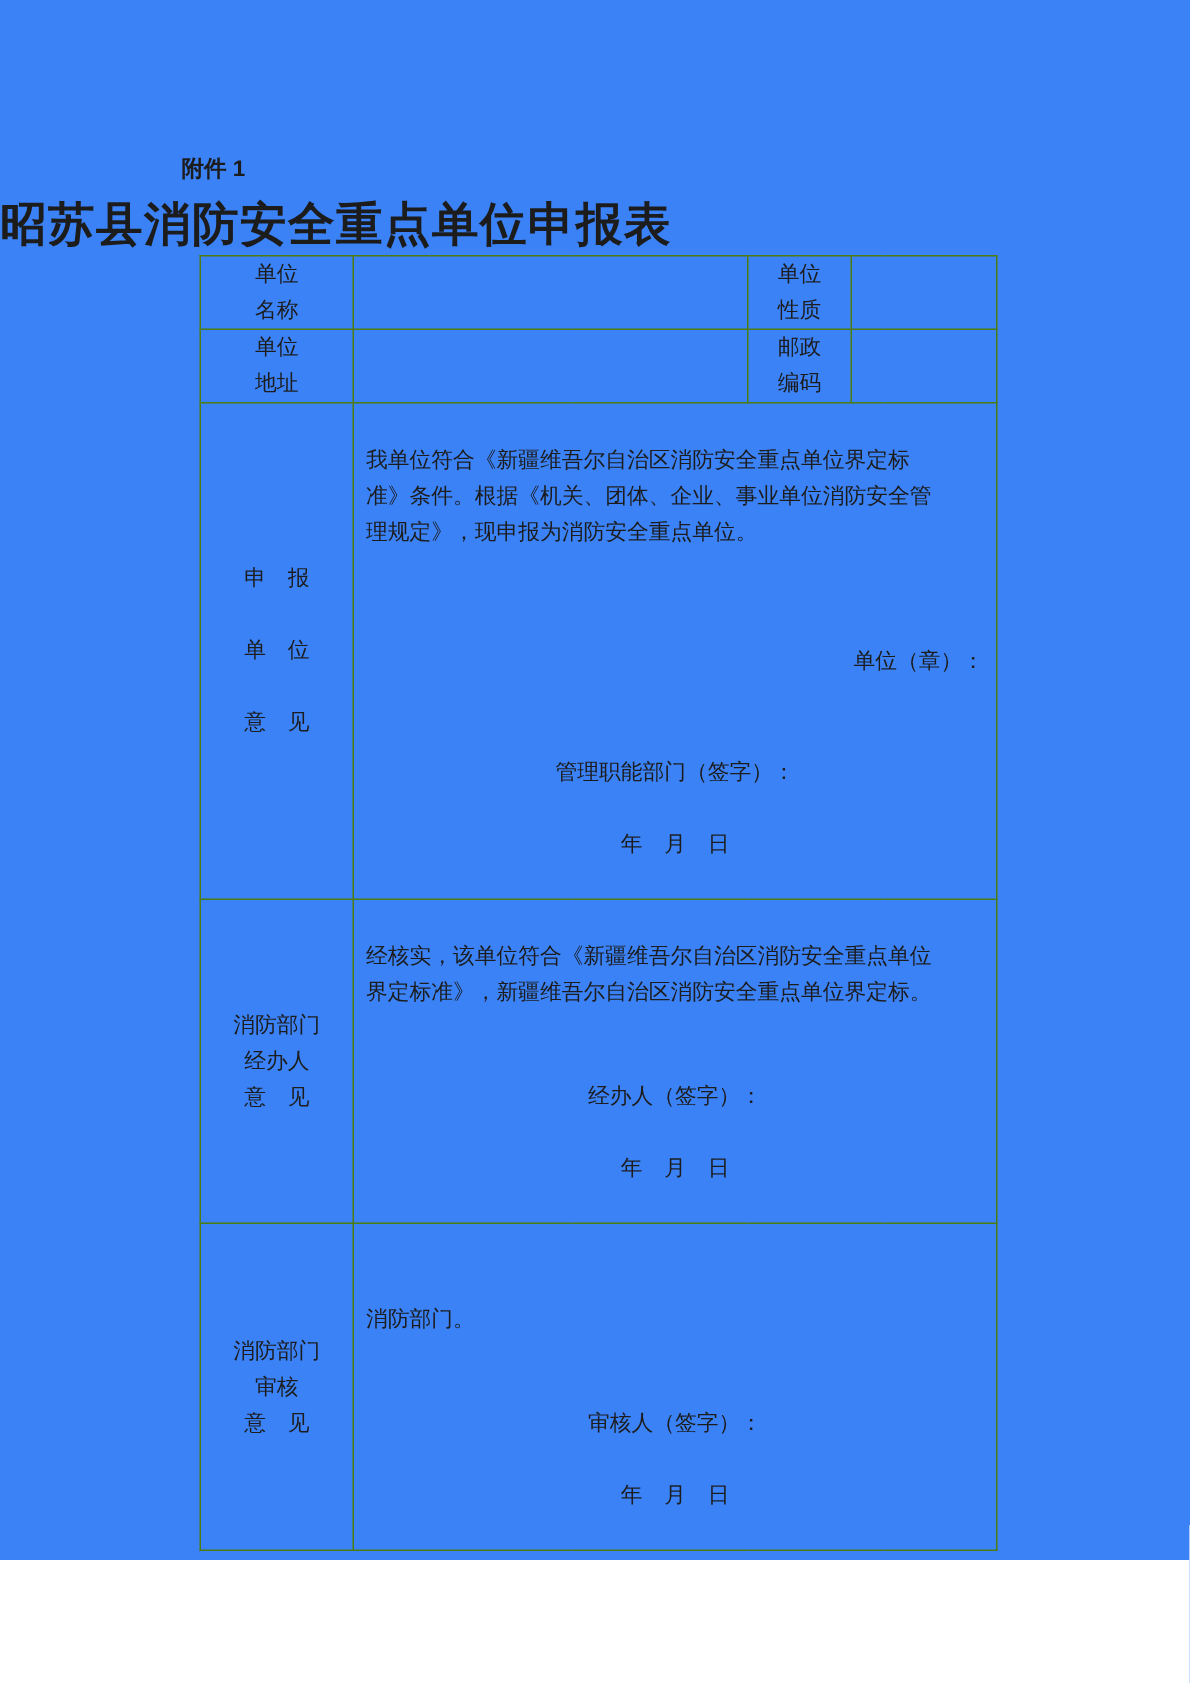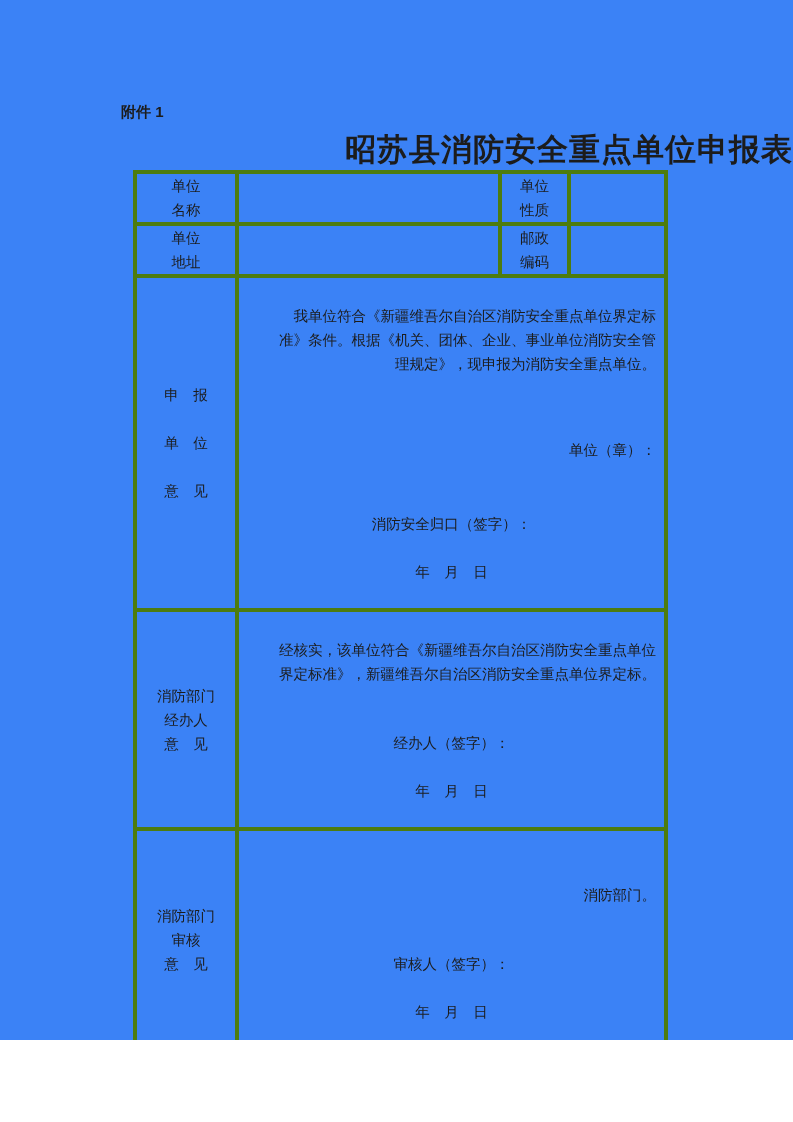--- a/index.html
+++ b/index.html
@@ -15,53 +15,53 @@
     background:#3b82f6;
     overflow:hidden;
   }
   .attachment {
     position:absolute; left:121px; top:103px;
     font-size:15px; font-weight:bold;
     font-family:"Liberation Sans","DejaVu Sans",sans-serif;
   }
   .title {
     position:absolute; left:0; right:0; top:129px;
-    text-align:right;
+    text-align:left;
     font-size:31px; font-weight:bold;
     letter-spacing:1px;
     white-space:nowrap;
   }
   table.form-table {
     position:absolute; left:133px; top:170px;
     width:531px;
     border-collapse:collapse;
     table-layout:fixed;
   }
   table.form-table td {
-    border:4px solid #4d7c0f;
+    border:1px solid #4d7c0f;
     font-size:14.5px;
     line-height:24px;
     vertical-align:middle;
     text-align:center;
     white-space:pre-line;
     overflow:hidden;
     margin-left:13px;
   }
   tr.r1  td { height:47px; }
   tr.r2  td { height:49px; }
   tr.r3  td { height:48px; }
   tr.r4  td { height:49px; }
   tr.r5  td { height:215px; }
   tr.r6  td { height:144px; }
   tr.r7  td { height:121px; }
   td.content-cell {
     vertical-align:top;
     padding:2px 8px 0 8px;
   }
-  .stmt { text-align:right; white-space:pre-line; }
+  .stmt { text-align:left; white-space:pre-line; }
   .seal-line  { margin-top:38px;text-align:right; }
   .sign-line  { margin-top:26px; }
   .sign-line2 { margin-top:21px; }
   .opinion-line { margin-top:26px; }
   .date-line  { margin-top:0; }
 </style>
 </head>
 <body>
 
 <div class="page">
@@ -107,21 +107,21 @@
       <td>申　报
 
 单　位
 
 意　见</td>
       <td colspan="7" class="content-cell">
         <div class="stmt">我单位符合《新疆维吾尔自治区消防安全重点单位界定标
 准》条件。根据《机关、团体、企业、事业单位消防安全管
 理规定》，现申报为消防安全重点单位。</div>
         <div class="seal-line">单位（章）：</div>
-        <div class="sign-line">消防安全归口（签字）：</div>
+        <div class="sign-line">管理职能部门（签字）：</div>
         <div class="date-line">年　月　日</div>
       </td>
     </tr>
 
     <tr class="r6">
       <td>消防部门
 经办人
 意　见</td>
       <td colspan="7" class="content-cell">
         <div class="stmt">经核实，该单位符合《新疆维吾尔自治区消防安全重点单位

